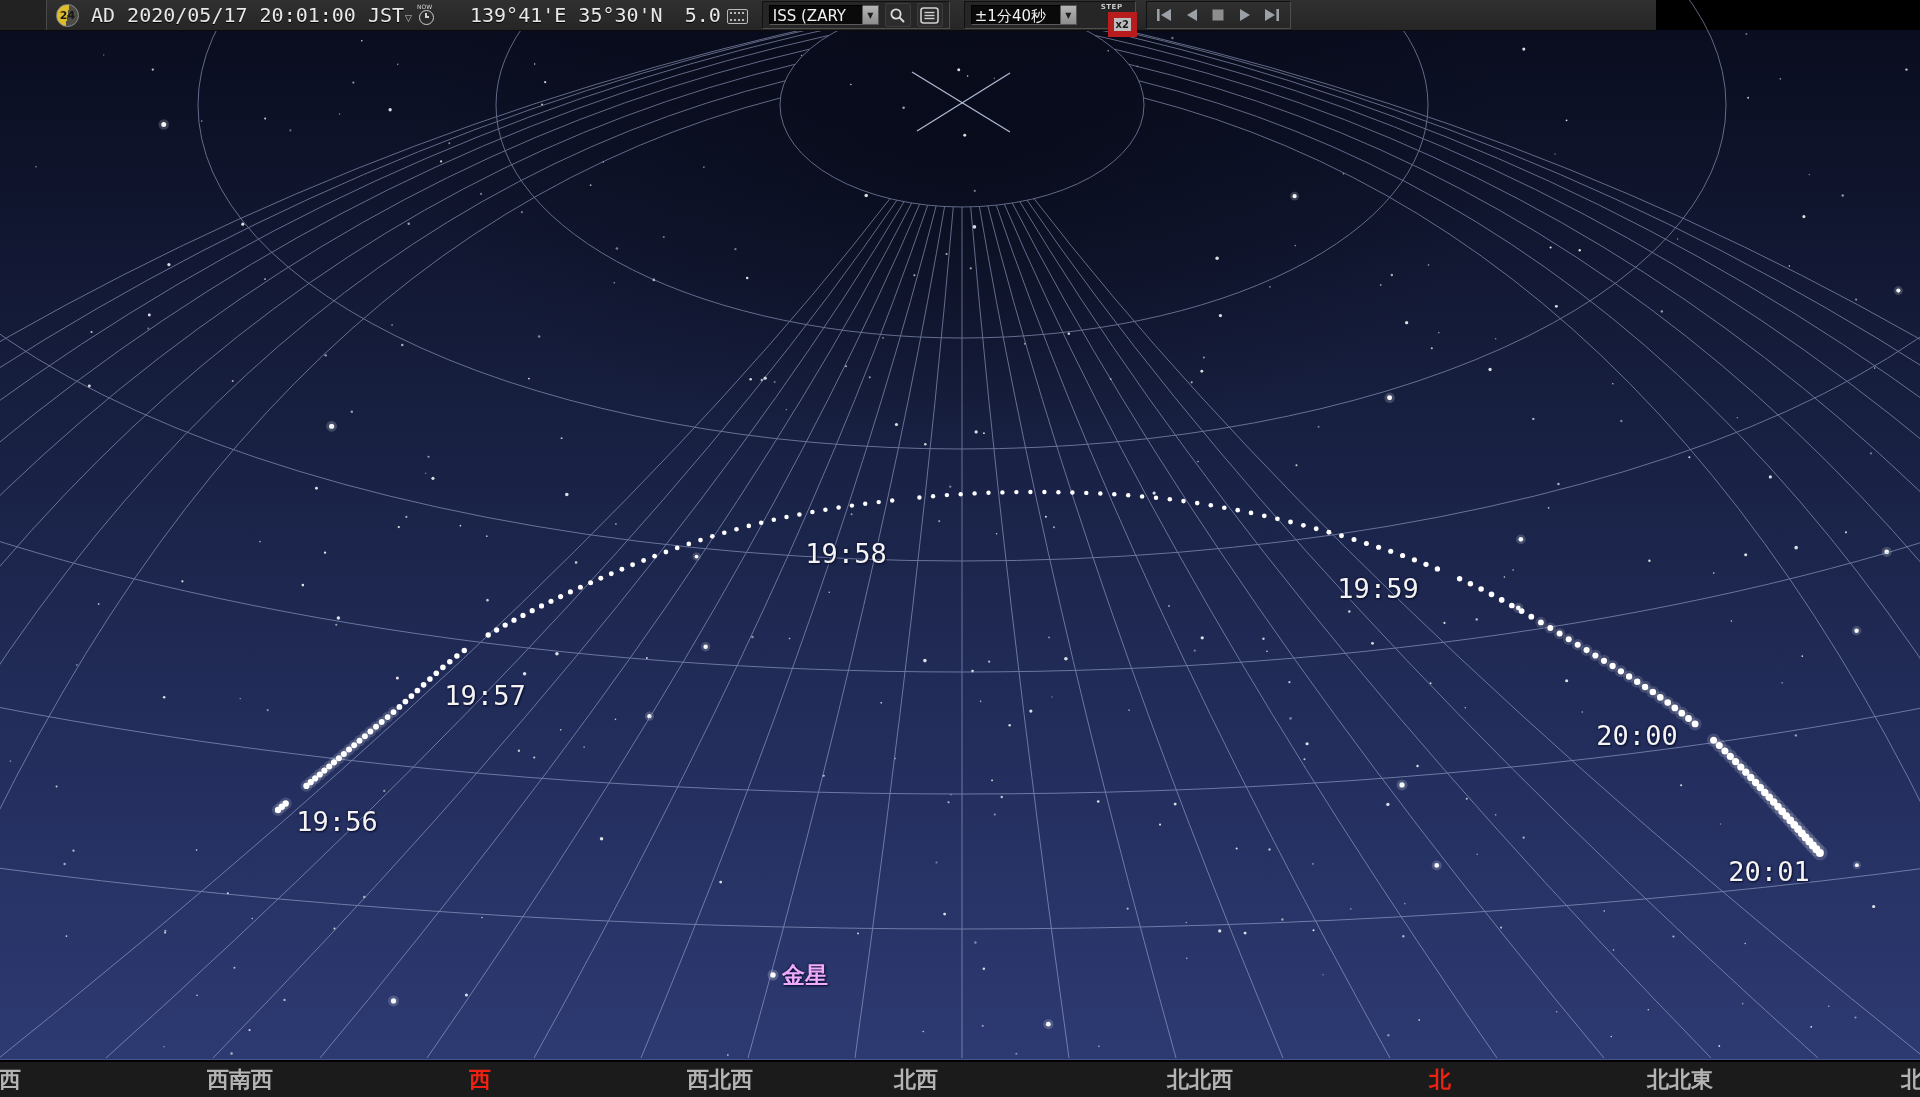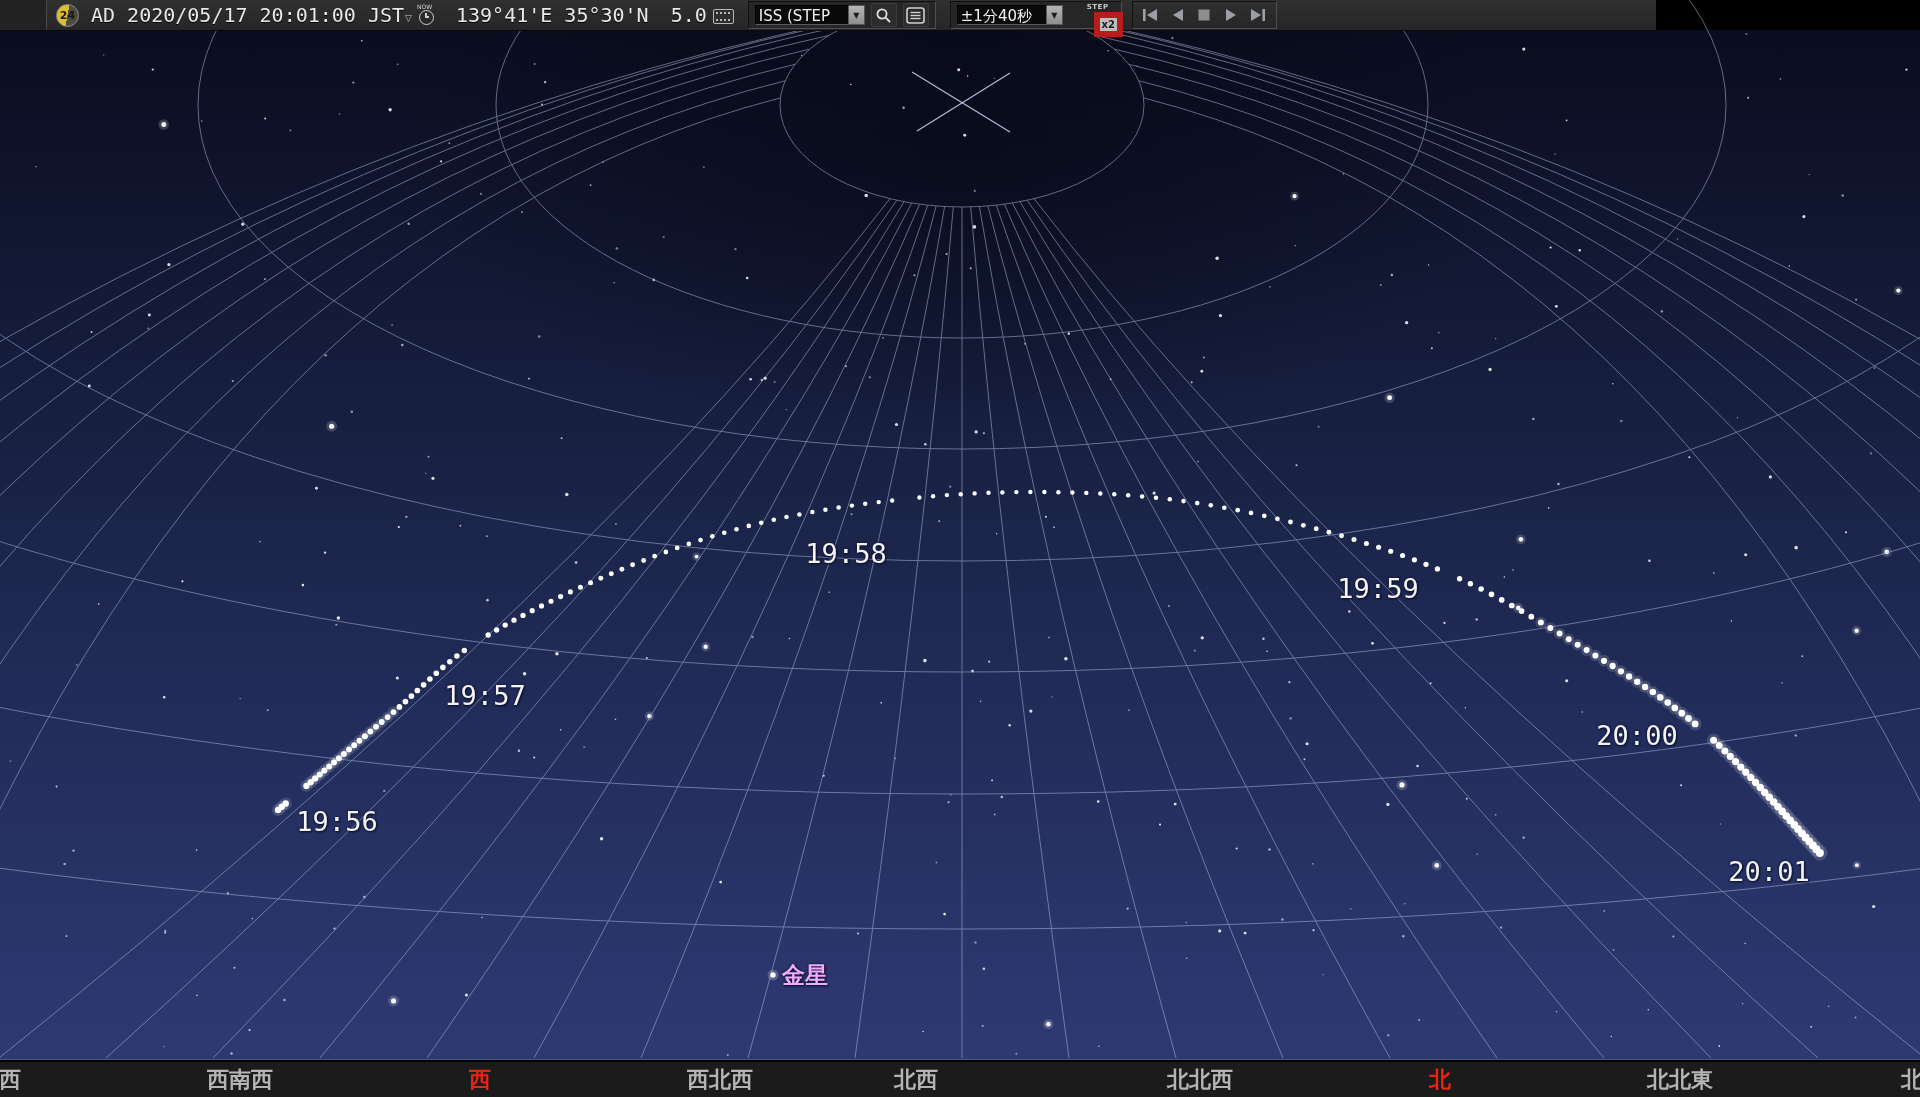--- a/index.html
+++ b/index.html
@@ -18,21 +18,21 @@
     text-shadow:0 1px 0 #000;}
   .tb-date{margin-left:12px;}
   .tz-arrow{font-size:9px;color:#cfcfcf;margin:6px 2px 0 1px;}
   .now-icon{width:22px;height:24px;margin:0 8px 0 2px;position:relative;flex:none;}
   .now-icon .now-txt{position:absolute;top:0;left:1px;font:6px "DejaVu Sans",sans-serif;
     color:#d8d8d8;letter-spacing:0;}
   .now-icon .clock{position:absolute;left:3px;top:7px;width:13px;height:13px;
     border:1.5px solid #cfcfcf;border-radius:50%;}
   .now-icon .clock:before{content:"";position:absolute;left:5px;top:2px;width:1.5px;height:5px;background:#cfcfcf;}
   .now-icon .clock:after{content:"";position:absolute;left:5px;top:5px;width:4px;height:1.5px;background:#cfcfcf;}
-  .tb-coords{margin-left:10px;}
+  .tb-coords{margin-left:24px;}
   .tb-mag{margin-left:22px;}
   .kb-icon{width:19px;height:13px;border:1.5px solid #b8b8b8;border-radius:2px;
     margin:3px 0 0 6px;position:relative;flex:none;background:#2e2e2e;}
   .kb-icon:before{content:"";position:absolute;left:2px;top:2px;right:2px;height:2px;
     background:repeating-linear-gradient(90deg,#b8b8b8 0 2px,transparent 2px 4px);}
   .kb-icon:after{content:"";position:absolute;left:2px;bottom:2px;right:2px;height:2px;
     background:repeating-linear-gradient(90deg,#b8b8b8 0 2px,transparent 2px 4px);}
   .tb-group{display:flex;align-items:center;height:26px;margin-left:14px;padding:0 6px;
     border:1px solid;border-color:#111 #4e4e4e #4e4e4e #111;background:#262626;}
   .selbox{display:flex;align-items:stretch;height:20px;}
@@ -709,21 +709,21 @@
   <div class="now-icon">
     <span class="now-txt">NOW</span>
     <span class="clock"></span>
   </div>
   <div class="tb-text tb-coords">139°41'E 35°30'N</div>
   <div class="tb-text tb-mag">5.0</div>
   <div class="kb-icon"></div>
 
   <div class="tb-group">
     <div class="selbox">
-      <div class="val" style="width:86px">ISS (STEP</div>
+      <div class="val" style="width:86px">ISS (ZARY</div>
       <div class="arrow">▼</div>
     </div>
     <div class="tool-btn">
       <svg width="17" height="17">
         <circle cx="7" cy="7" r="4.6" fill="none" stroke="#dcdcdc" stroke-width="1.8"></circle>
         <line x1="10.4" y1="10.4" x2="15" y2="15" stroke="#dcdcdc" stroke-width="2"></line>
       </svg>
     </div>
     <div class="tool-btn">
       <svg width="19" height="17">

